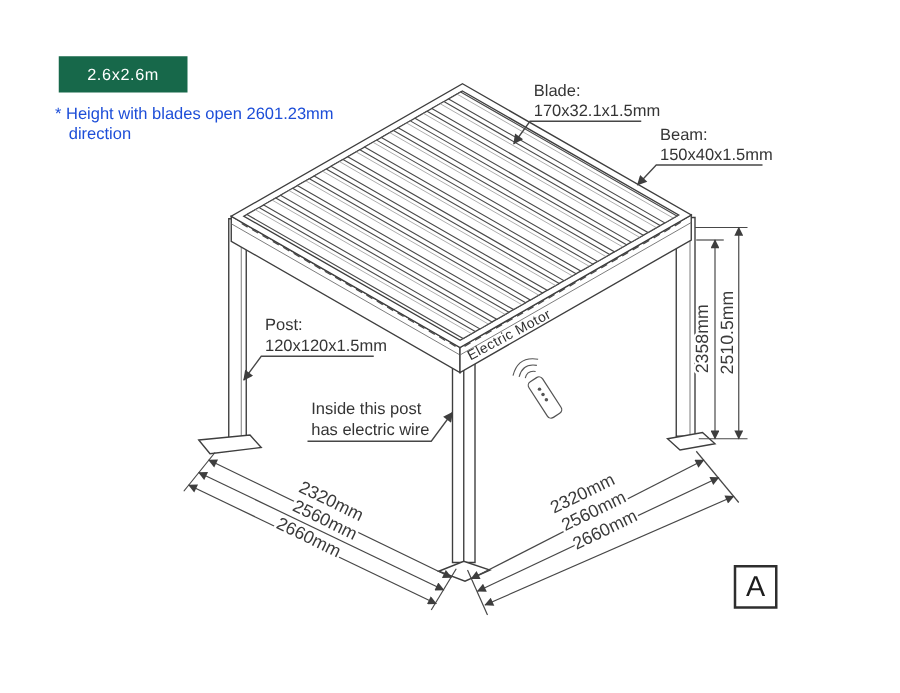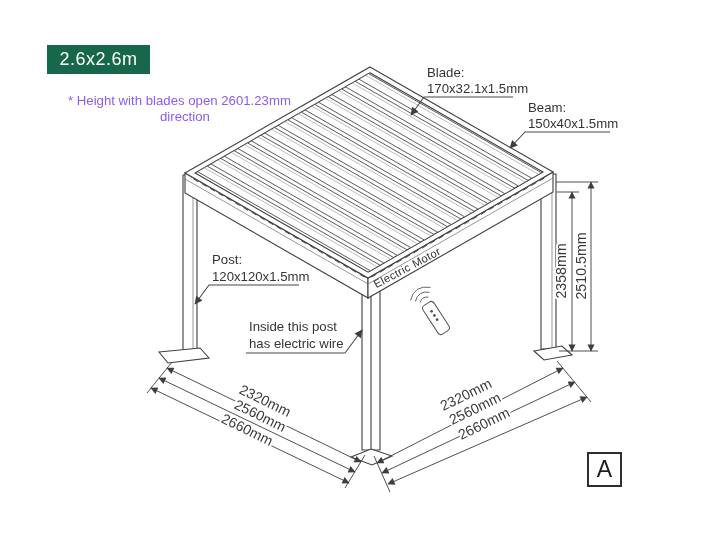--- a/index.html
+++ b/index.html
@@ -1,24 +1,24 @@
 <!DOCTYPE html>
 <html><head>
 <meta charset="utf-8">
 <style>
   html,body{margin:0;padding:0;background:#fff;}
   #stage{position:relative;width:720px;height:554px;background:#fff;overflow:hidden;
          font-family:"Liberation Sans",sans-serif;}
   #drawing{position:absolute;left:0;top:0;}
   
   .badge{position:absolute;left:47px;top:45px;width:103px;height:29px;background:#17684A;
-         color:#fff;font-size:18px;display:flex;align-items:center;justify-content:center;
+         color:#fff;font-size:13px;display:flex;align-items:center;justify-content:center;
          letter-spacing:.5px;}
-  .notes{position:absolute;left:44px;top:93px;color:#8b5cf6;font-size:13.2px;line-height:15.5px;margin-left:24px;}
-  .notes .indent{margin-left:11px;text-align:center;}
+  .notes{position:absolute;left:44px;top:83px;color:#1d4ed8;font-size:13.2px;line-height:15.5px;}
+  .notes .indent{margin-left:11px;}
   .vision-box{position:absolute;left:587px;top:452px;width:31px;height:31px;border:2px solid #2e2e2e;
          display:flex;align-items:center;justify-content:center;font-size:23px;color:#1d1d1d;}
   
   .sf{fill:#fff;stroke:#3e3e3e;stroke-width:1.1;}
   .s{fill:none;stroke:#3e3e3e;stroke-width:1.1;}
   .thin{fill:none;stroke:#6a6a6a;stroke-width:.7;}
   .blade{fill:#fff;stroke:#4a4a4a;stroke-width:.9;}
   .blade-line{stroke:#8a8a8a;stroke-width:.55;}
   .tick{stroke:#4a4a4a;stroke-width:1;}
   .dimline{fill:none;stroke:#474747;stroke-width:.95;}

